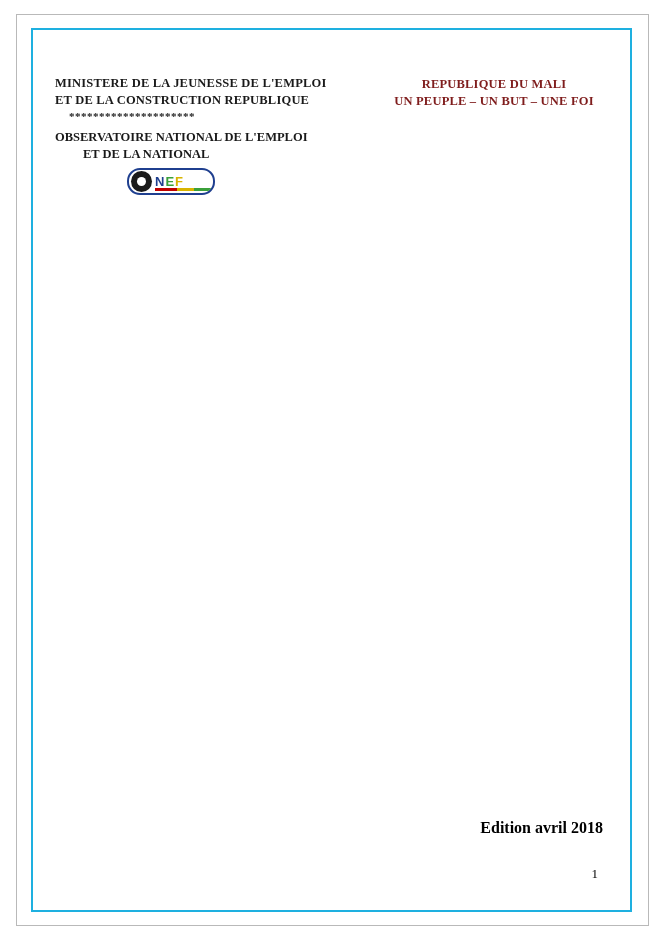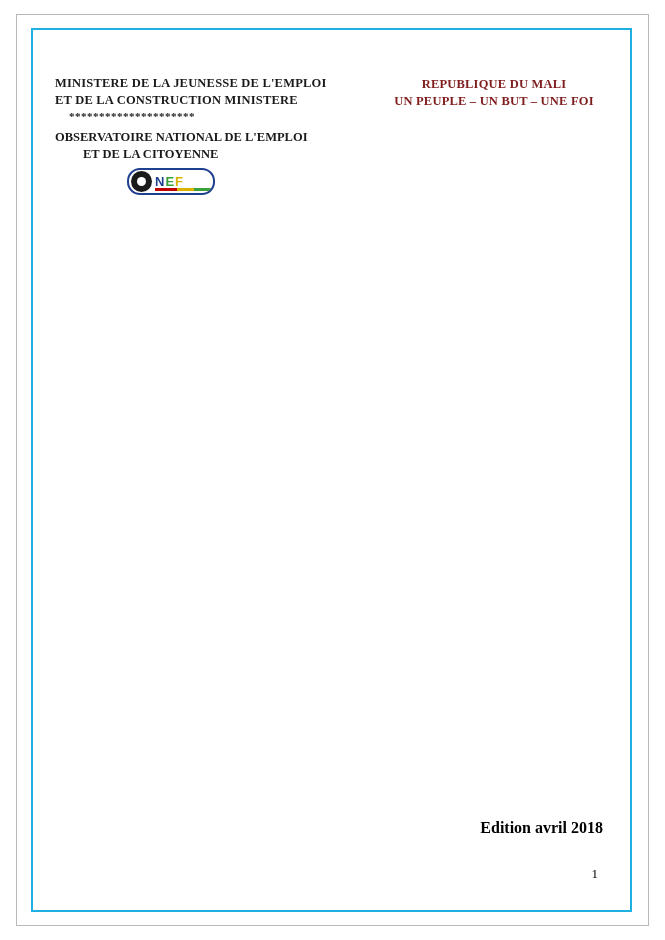--- a/index.html
+++ b/index.html
@@ -211,25 +211,25 @@
 
   <div class="outer-frame"></div>
   <div class="inner-frame"></div>
 
   <div class="content">
 
     <div class="header">
       <div class="header-row">
         <div class="header-left">
           <div class="ministry-line">MINISTERE DE LA JEUNESSE DE L'EMPLOI</div>
-          <div class="ministry-line">ET DE LA CONSTRUCTION MINISTERE</div>
+          <div class="ministry-line">ET DE LA CONSTRUCTION REPUBLIQUE</div>
           <div class="stars">*********************</div>
           <div class="observatory">
             <div class="l1">OBSERVATOIRE NATIONAL DE L'EMPLOI</div>
-            <div class="l2">ET DE LA CITOYENNE</div>
+            <div class="l2">ET DE LA NATIONAL</div>
           </div>
           <div class="logo-wrap">
             <div class="logo">
               <div class="logo-disc"></div>
               <div class="logo-letters"><span class="n">N</span><span class="e">E</span><span class="f">F</span></div>
               <div class="logo-underline"></div>
             </div>
           </div>
         </div>
         <div class="header-right">

